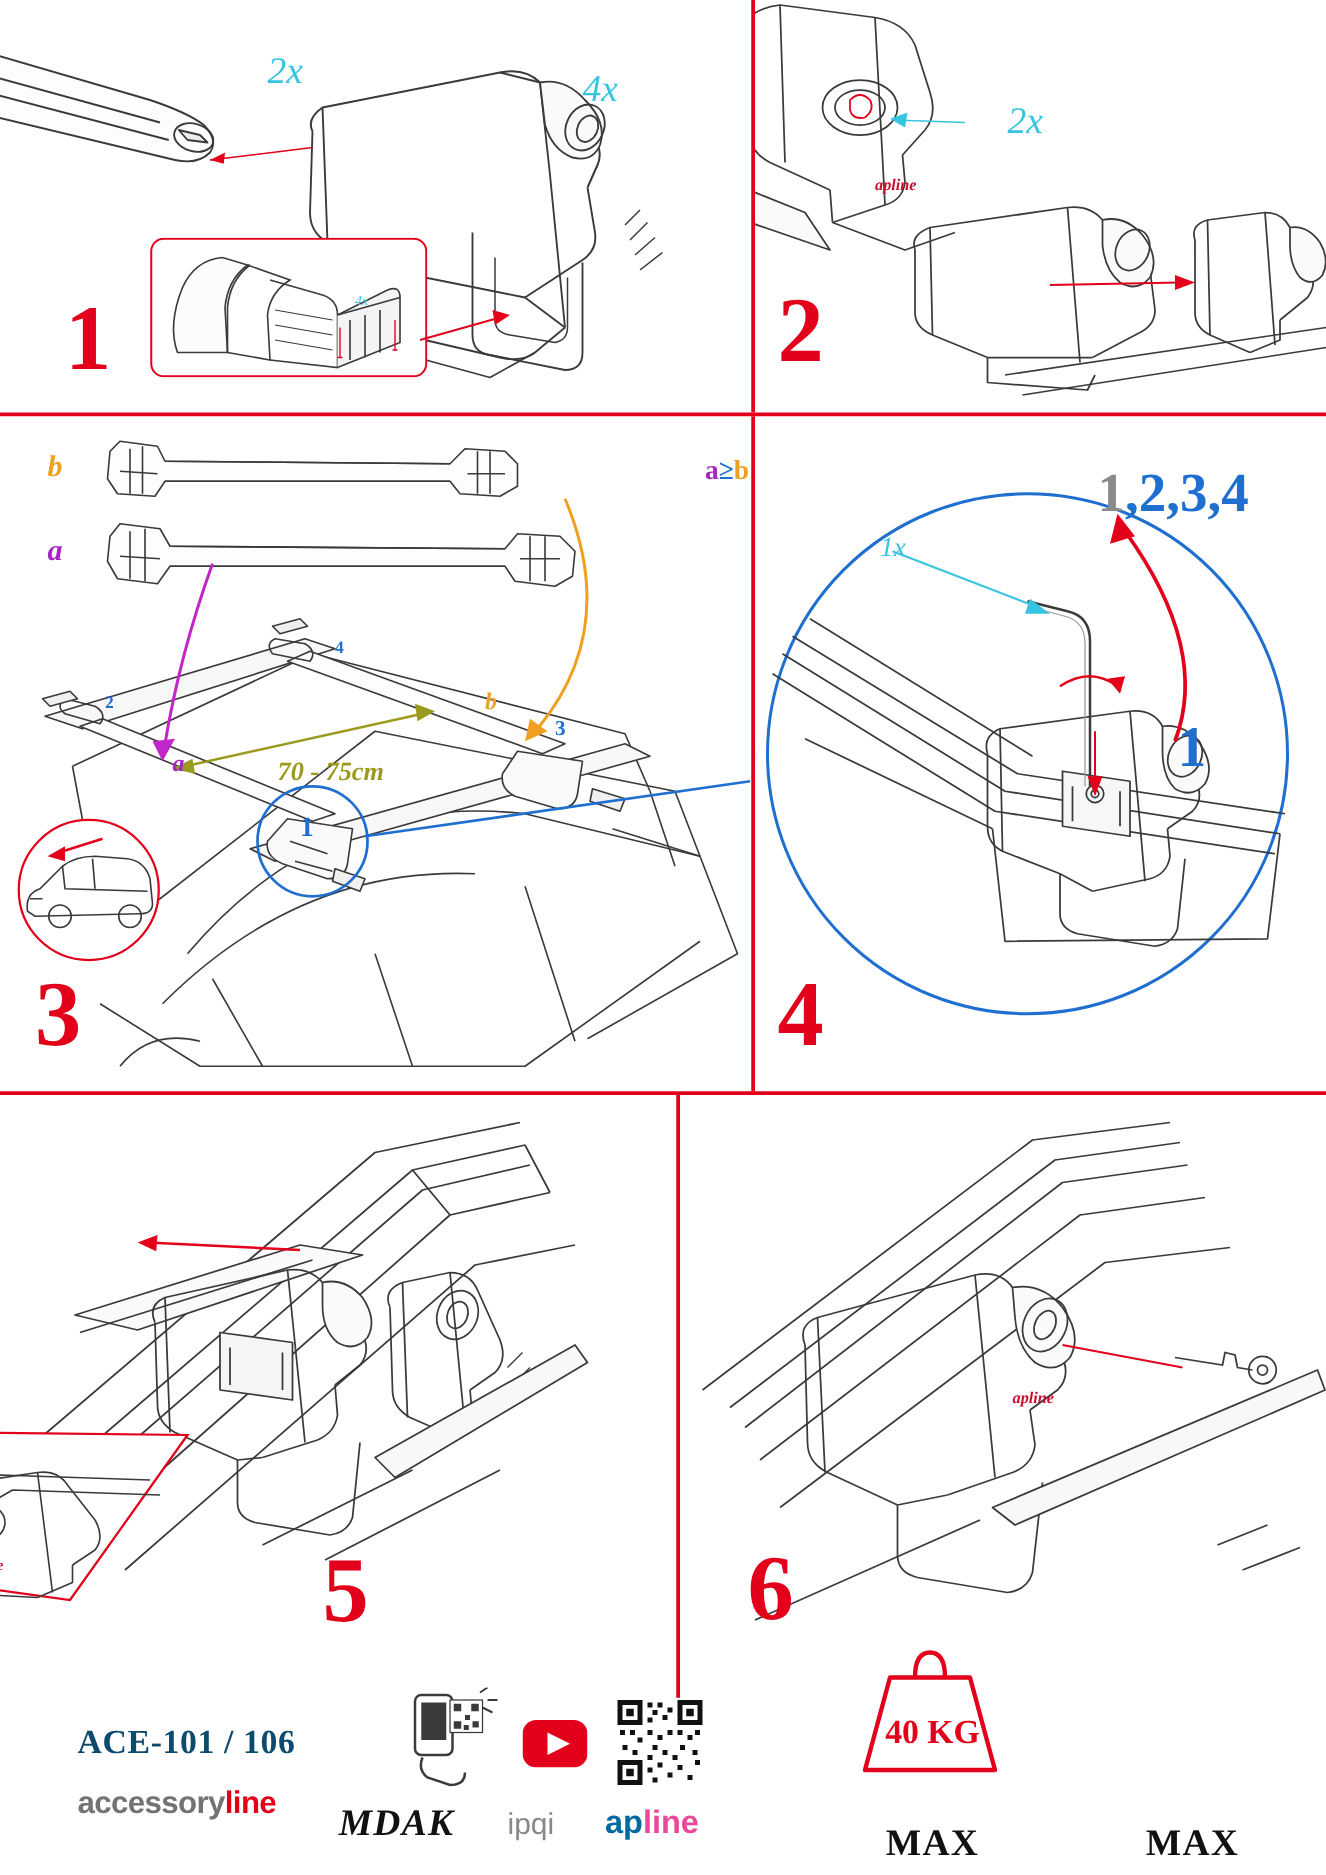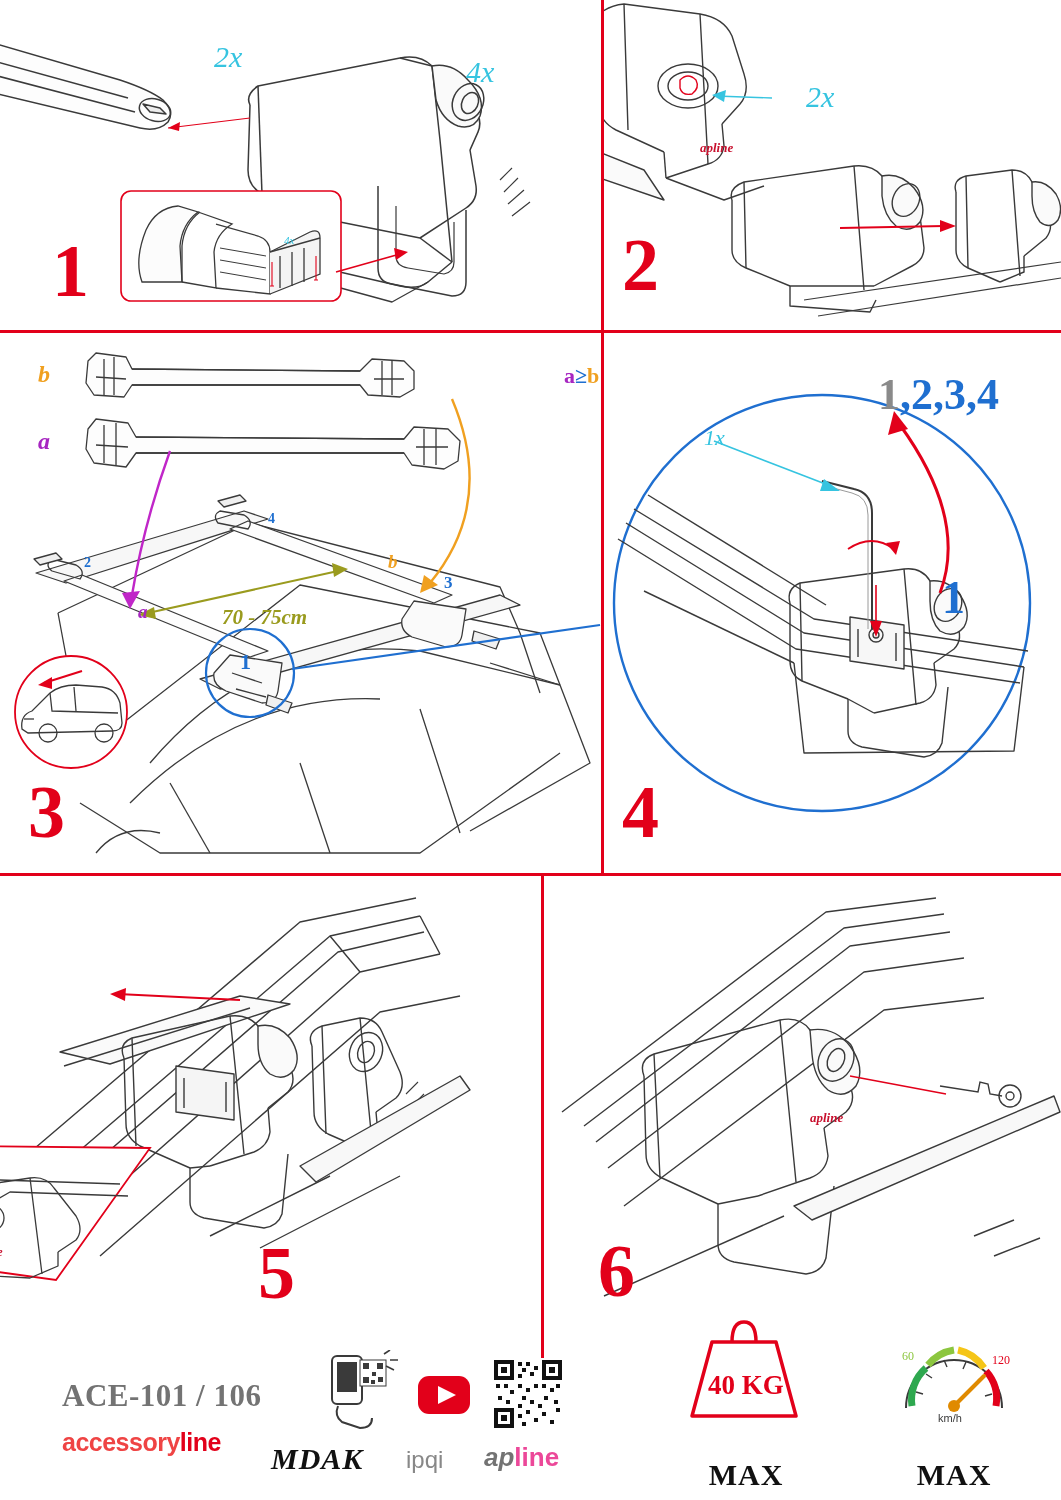--- a/index.html
+++ b/index.html
@@ -100,32 +100,32 @@
   .circle-num {
     position: absolute;
     font-family: "Liberation Serif", serif;
     font-size: 22px;
     font-weight: 700;
     color: #1f6fd0;
   }
   .model {
     position: absolute;
     font-family: "Liberation Serif", serif;
-    font-size: 31px;
-    font-weight: 700;
-    color: #737373;
+    font-size: 27px;
+    font-weight: 700;
+    color: #0c4a6e;
     letter-spacing: 0.5px;
   }
   .brand {
     position: absolute;
     font-size: 25px;
     font-weight: 700;
     letter-spacing: -0.5px;
   }
-  .brand .dark { color: #ef4444; }
+  .brand .dark { color: #737373; }
   .brand .red { color: #e2001a; }
   .maxlabel {
     position: absolute;
     font-family: "Liberation Serif", serif;
     font-size: 30px;
     font-weight: 700;
     color: #111;
     letter-spacing: 1px;
   }
   .weight {
@@ -596,45 +596,28 @@
             <rect x="64" y="50" width="4" height="4"></rect>
           <rect x="30" y="64" width="4" height="4"></rect>
             <rect x="46" y="46" width="4" height="4"></rect>
         </g>
       </svg>
     </div>
 
     <div class="partner" style="left:271px; top:76px; font-family:'Liberation Serif', serif; font-weight:700; letter-spacing:1px; color:#111; font-size:30px;font-style:italic;">MDAK</div>
     <div class="partner" style="left:406px; top:80px; color:#888; font-size:24px;">ipqi</div>
     <div class="partner" style="left:484px; top:76px; font-size:26px; font-weight:700;">
-      <span style="color:#737373;font-style:italic;">ap</span><span style="color:#ec4899;">line</span>
+      <span style="color:#0369a1;">ap</span><span style="color:#ec4899;">line</span>
     </div>
 
     <div class="ico-box" style="left:684px; top:-58px; width:120px; height:114px;">
       <svg width="120" height="114" viewBox="0 0 120 114">
         <path d="M28,34 L92,34 L112,108 L8,108 Z" fill="#ffffff" stroke="#e2001a" stroke-width="3.5" stroke-linejoin="round"></path>
         <path d="M48,34 Q48,14 60,14 Q72,14 72,34" fill="none" stroke="#e2001a" stroke-width="3.5"></path>
       </svg>
     </div>
     <div class="weight" style="left:708px; top:4px; width:76px; text-align:center;">40 KG</div>
     <div class="maxlabel" style="left:700px; top:92px; width:92px; text-align:center;">MAX</div>
 
-    <div class="ico-box" style="left:892px; top:-50px; width:124px; height:112px;">
-      <svg width="124" height="112" viewBox="0 0 124 112">
-        <path d="M14,92 A48,48 0 1,1 110,92" fill="none" stroke="#3a3a3a" stroke-width="2"></path>
-        <path d="M20,90 A42,42 0 0,1 34,52" fill="none" stroke="#2ea84f" stroke-width="7"></path>
-        <path d="M36,49 A42,42 0 0,1 62,34" fill="none" stroke="#8cc63f" stroke-width="7"></path>
-        <path d="M66,34 A42,42 0 0,1 92,52" fill="none" stroke="#f5c518" stroke-width="7"></path>
-        <path d="M94,55 A42,42 0 0,1 104,90" fill="none" stroke="#e2001a" stroke-width="7"></path>
-        <g stroke="#3a3a3a" stroke-width="1.4">
-          <path d="M24,76 L31,78 M34,58 L40,62 M52,44 L55,51 M74,46 L71,53 M92,60 L86,64 M100,78 L93,80"></path>
-        </g>
-        <circle cx="62" cy="90" r="6" fill="#e08a00"></circle>
-        <path d="M62,90 L92,60" stroke="#e08a00" stroke-width="4" stroke-linecap="round"></path>
-        <text x="10" y="44" font-family="Liberation Serif, serif" font-size="12" fill="#8cc63f">60</text>
-        <text x="100" y="48" font-family="Liberation Serif, serif" font-size="12" fill="#e2001a">120</text>
-        <text x="46" y="106" font-family="Liberation Sans, sans-serif" font-size="11" fill="#3a3a3a">km/h</text>
-      </svg>
-    </div>
     <div class="maxlabel" style="left:908px; top:92px; width:92px; text-align:center;">MAX</div>
   </div>
 
 </div>
 
 </body></html>

